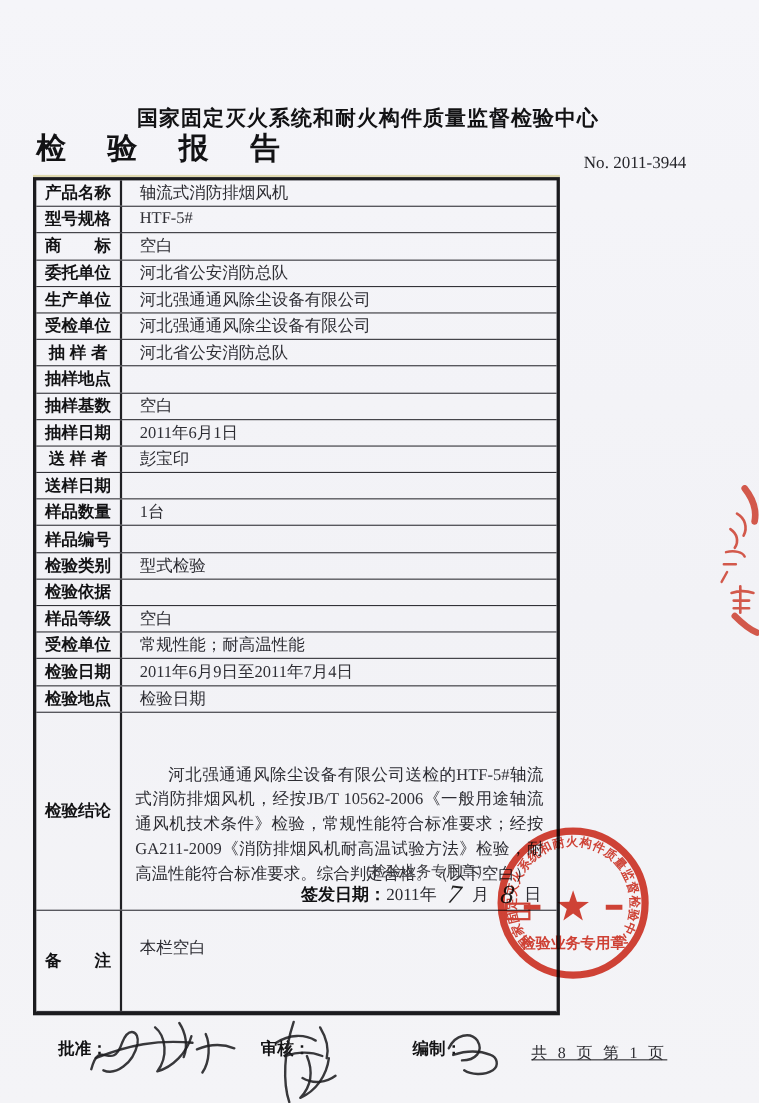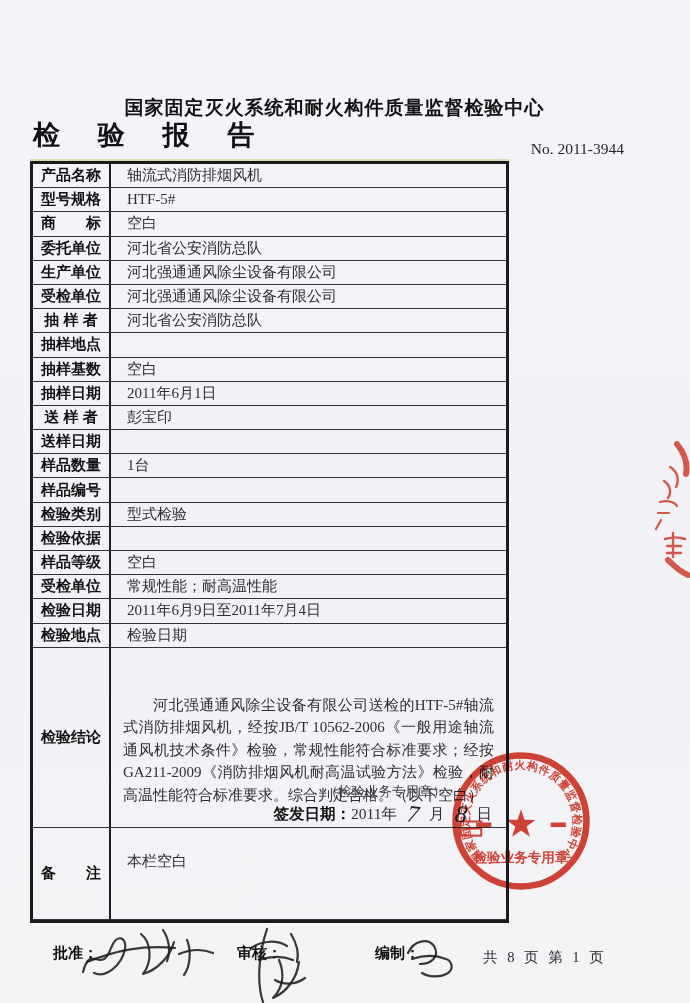--- a/index.html
+++ b/index.html
@@ -43,21 +43,21 @@
     mix-blend-mode:multiply;opacity:.92;z-index:5;}
   .edge-marks{position:absolute;right:0;top:441px;width:44px;height:142px;
     mix-blend-mode:multiply;opacity:.85;z-index:5;}
   
   .footer{position:absolute;left:33px;top:938px;width:624px;height:62px;}
   .f-label{position:absolute;top:6px;font-weight:700;font-size:15px;color:#121214;margin-left:20px;}
   .f-approve{left:0;}
   .f-review{left:184px;}
   .f-compile{left:322px;}
   .page-info{position:absolute;left:450px;top:10px;font-family:"Liberation Serif","DejaVu Serif",serif;
-    font-size:14.5px;letter-spacing:3px;color:#2b2b30;}
+    font-size:14.5px;letter-spacing:3px;color:#2b2b30;text-decoration:underline;}
   .sig{position:absolute;z-index:4;}
   .sig-approve{left:42px;top:-18px;}
   .sig-review{left:208px;top:-14px;}
   .sig-compile{left:362px;top:-8px;}
   svg .ink{stroke:#1e1e21;fill:none;stroke-width:2.2;stroke-linecap:round;stroke-linejoin:round;opacity:.88;}
 </style>
 </head>
 <body>
 
 <div class="page">

